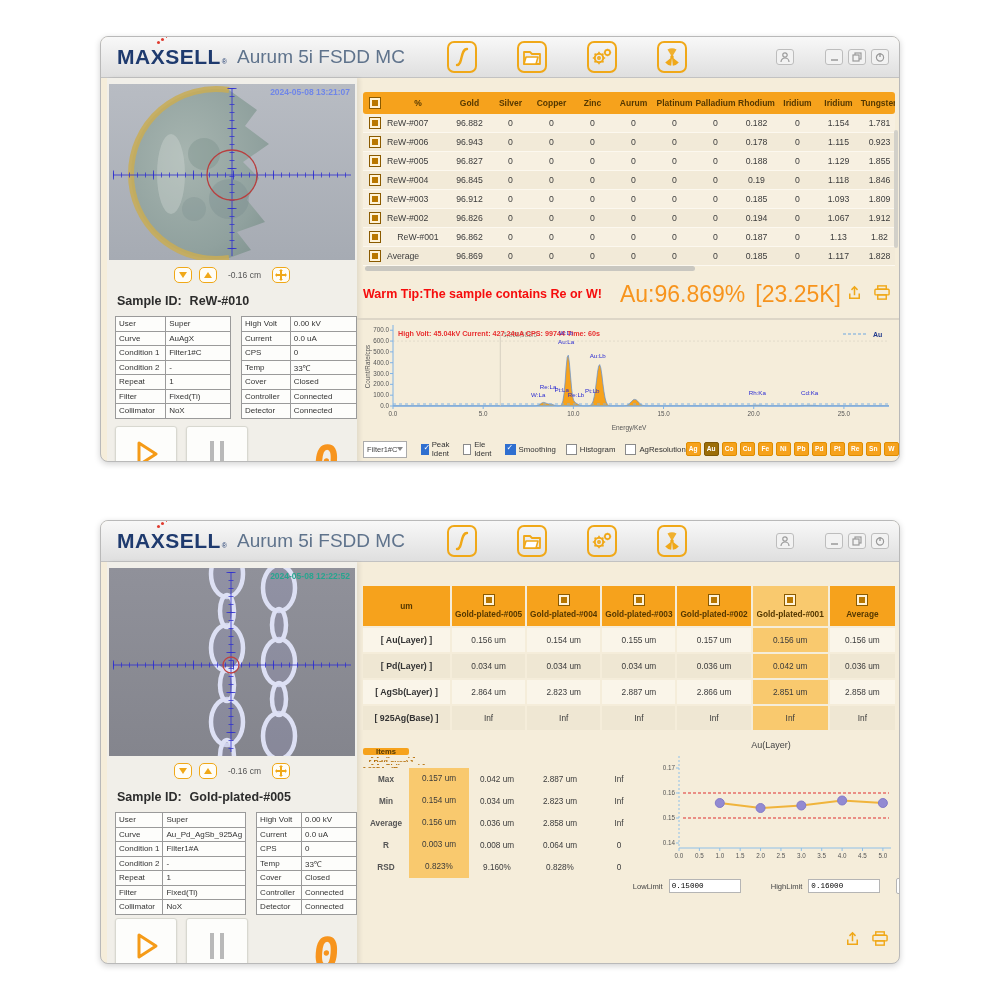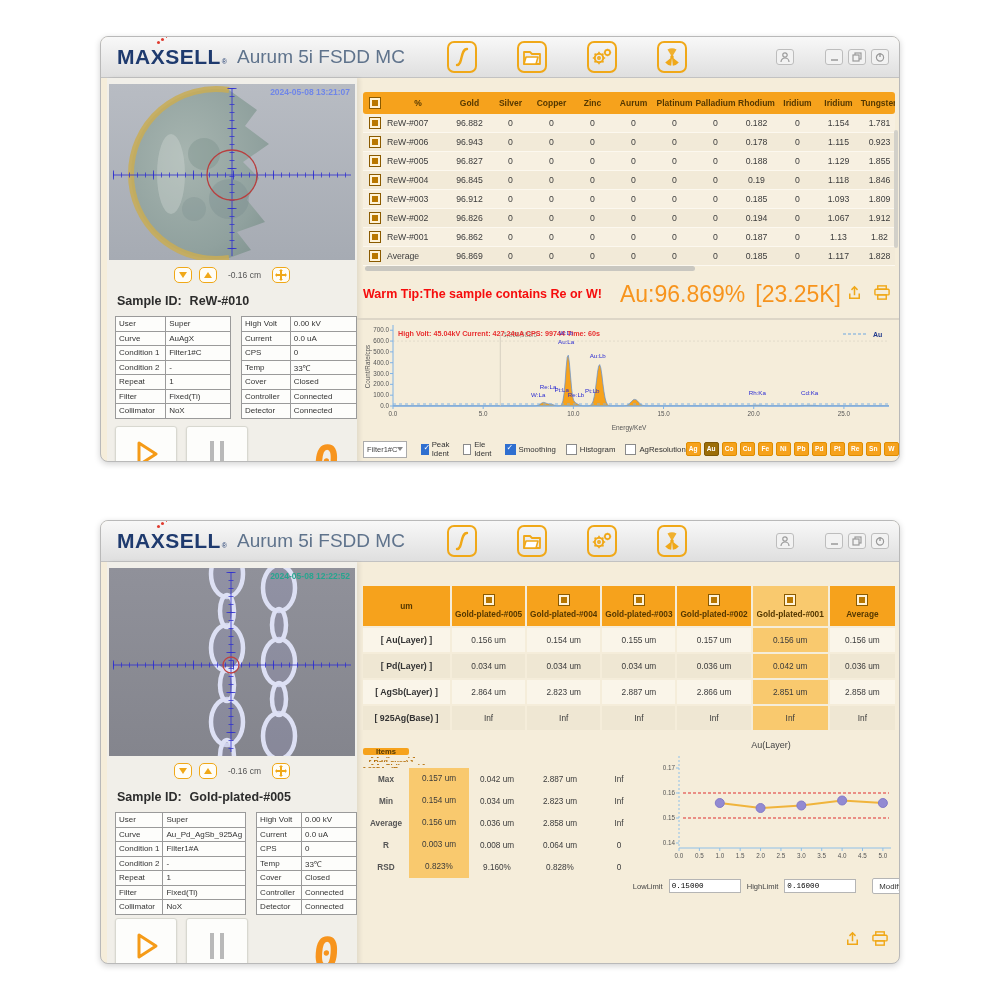--- a/index.html
+++ b/index.html
@@ -131,21 +131,21 @@
   .it-hc{font-size:7.6px;font-weight:bold;color:#b36a00;text-align:center;white-space:nowrap;overflow:hidden;}
   .it-hc.first{background:#f6a21c;color:#553800;height:100%;display:flex;align-items:center;justify-content:center;border-radius:2px;}
   .it-row{display:flex;align-items:center;height:22px;}
   .it-c{font-size:8.2px;color:#3b3b3b;text-align:center;white-space:nowrap;}
   .it-c.lbl{color:#555;font-weight:bold;font-size:8.2px;}
   .it-c.hi{background:#f9c96e;height:100%;line-height:22px;}
 
   .au-chart{position:absolute;left:284px;top:178px;width:248px;}
   .au-title{text-align:center;font-size:9px;color:#444;margin-bottom:2px;}
   .limits-row{display:flex;align-items:center;justify-content:center;gap:6px;margin-top:4px;}
-  .limits-row label{font-size:7.6px;color:#444;}
+  .limits-row label{font-size:7.6px;color:#444;margin-left:24px;}
   .limits-row input{width:66px;height:12px;border:1px solid #b5b5b5;font-size:7.6px;padding:0 2px;
     font-family:Liberation Mono, monospace;}
   .modify-btn{width:56px;height:16px;background:#fff;border:1px solid #b5b5b5;border-radius:2px;
     font-size:7.8px;color:#333;cursor:pointer;margin-left:10px;}
   .w2-io{position:absolute;right:6px;top:368px;display:flex;gap:10px;}
 </style>
 </head>
 <body>
 
 <div class="window" id="win1">
@@ -479,21 +479,21 @@
             <div class="rt-c" style="width: 41px;">0</div>
             <div class="rt-c" style="width: 41px;">0.194</div>
             <div class="rt-c" style="width: 41px;">0</div>
             <div class="rt-c" style="width: 41px;">1.067</div>
             <div class="rt-c" style="width: 41px;">1.912</div>
           </div>
           <div class="rt-row">
             <div class="chkcell">
               <span class="chk-orange"></span>
             </div>
-            <div class="rt-c rt-name" style="width: 62px;">ReW-#001</div>
+            <div class="rt-c rt-name" style="width: 62px; text-align: center;">ReW-#001</div>
             <div class="rt-c" style="width: 41px;">96.862</div>
             <div class="rt-c" style="width: 41px;">0</div>
             <div class="rt-c" style="width: 41px;">0</div>
             <div class="rt-c" style="width: 41px;">0</div>
             <div class="rt-c" style="width: 41px;">0</div>
             <div class="rt-c" style="width: 41px;">0</div>
             <div class="rt-c" style="width: 41px;">0</div>
             <div class="rt-c" style="width: 41px;">0.187</div>
             <div class="rt-c" style="width: 41px;">0</div>
             <div class="rt-c" style="width: 41px;">1.13</div>

